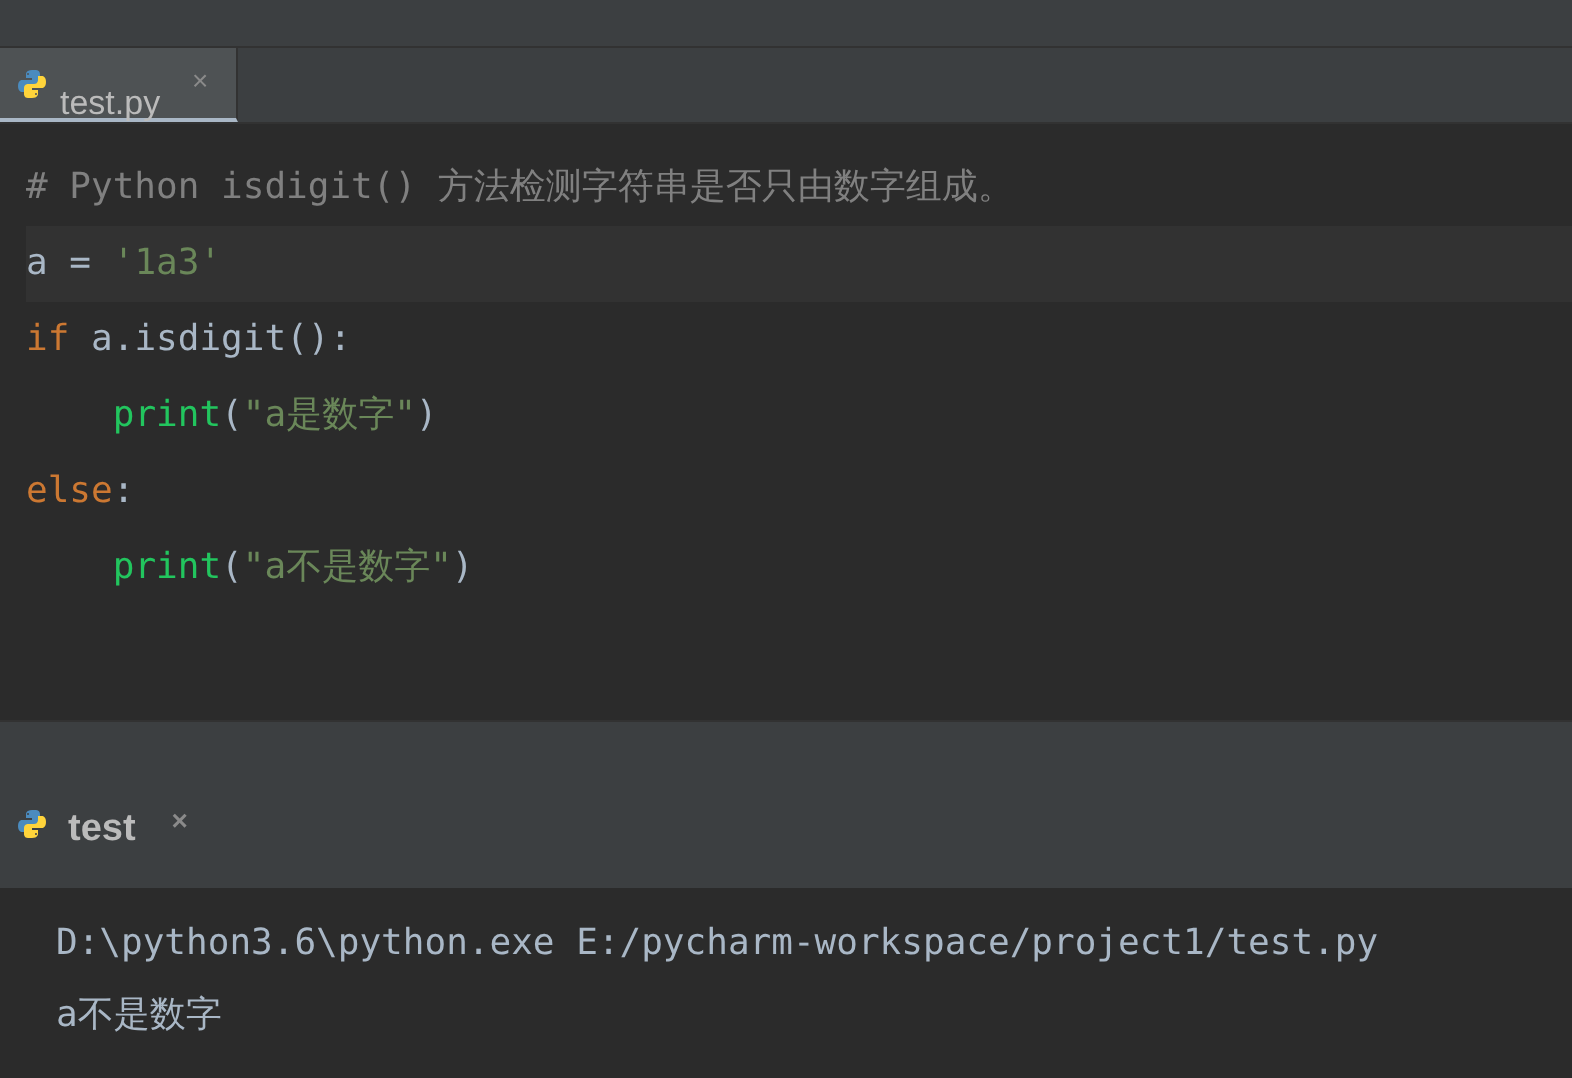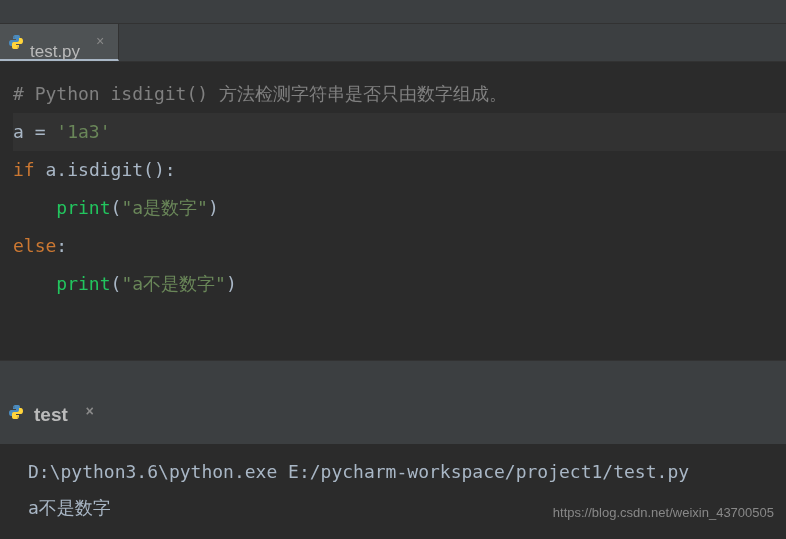--- a/index.html
+++ b/index.html
@@ -189,14 +189,13 @@
       </svg>
     </span>
     <span class="run-label">test</span>
     <span class="close-icon" style="margin-left:14px;">×</span>
   </div>
 </div>
 
 <div class="console-area">
   <div class="console-line">D:\python3.6\python.exe E:/pycharm-workspace/project1/test.py</div>
   <div class="console-line">a不是数字</div>
-  <div class="watermark">https://blog.csdn.net/weixin_43700505</div>
 </div>
 
 </body></html>

